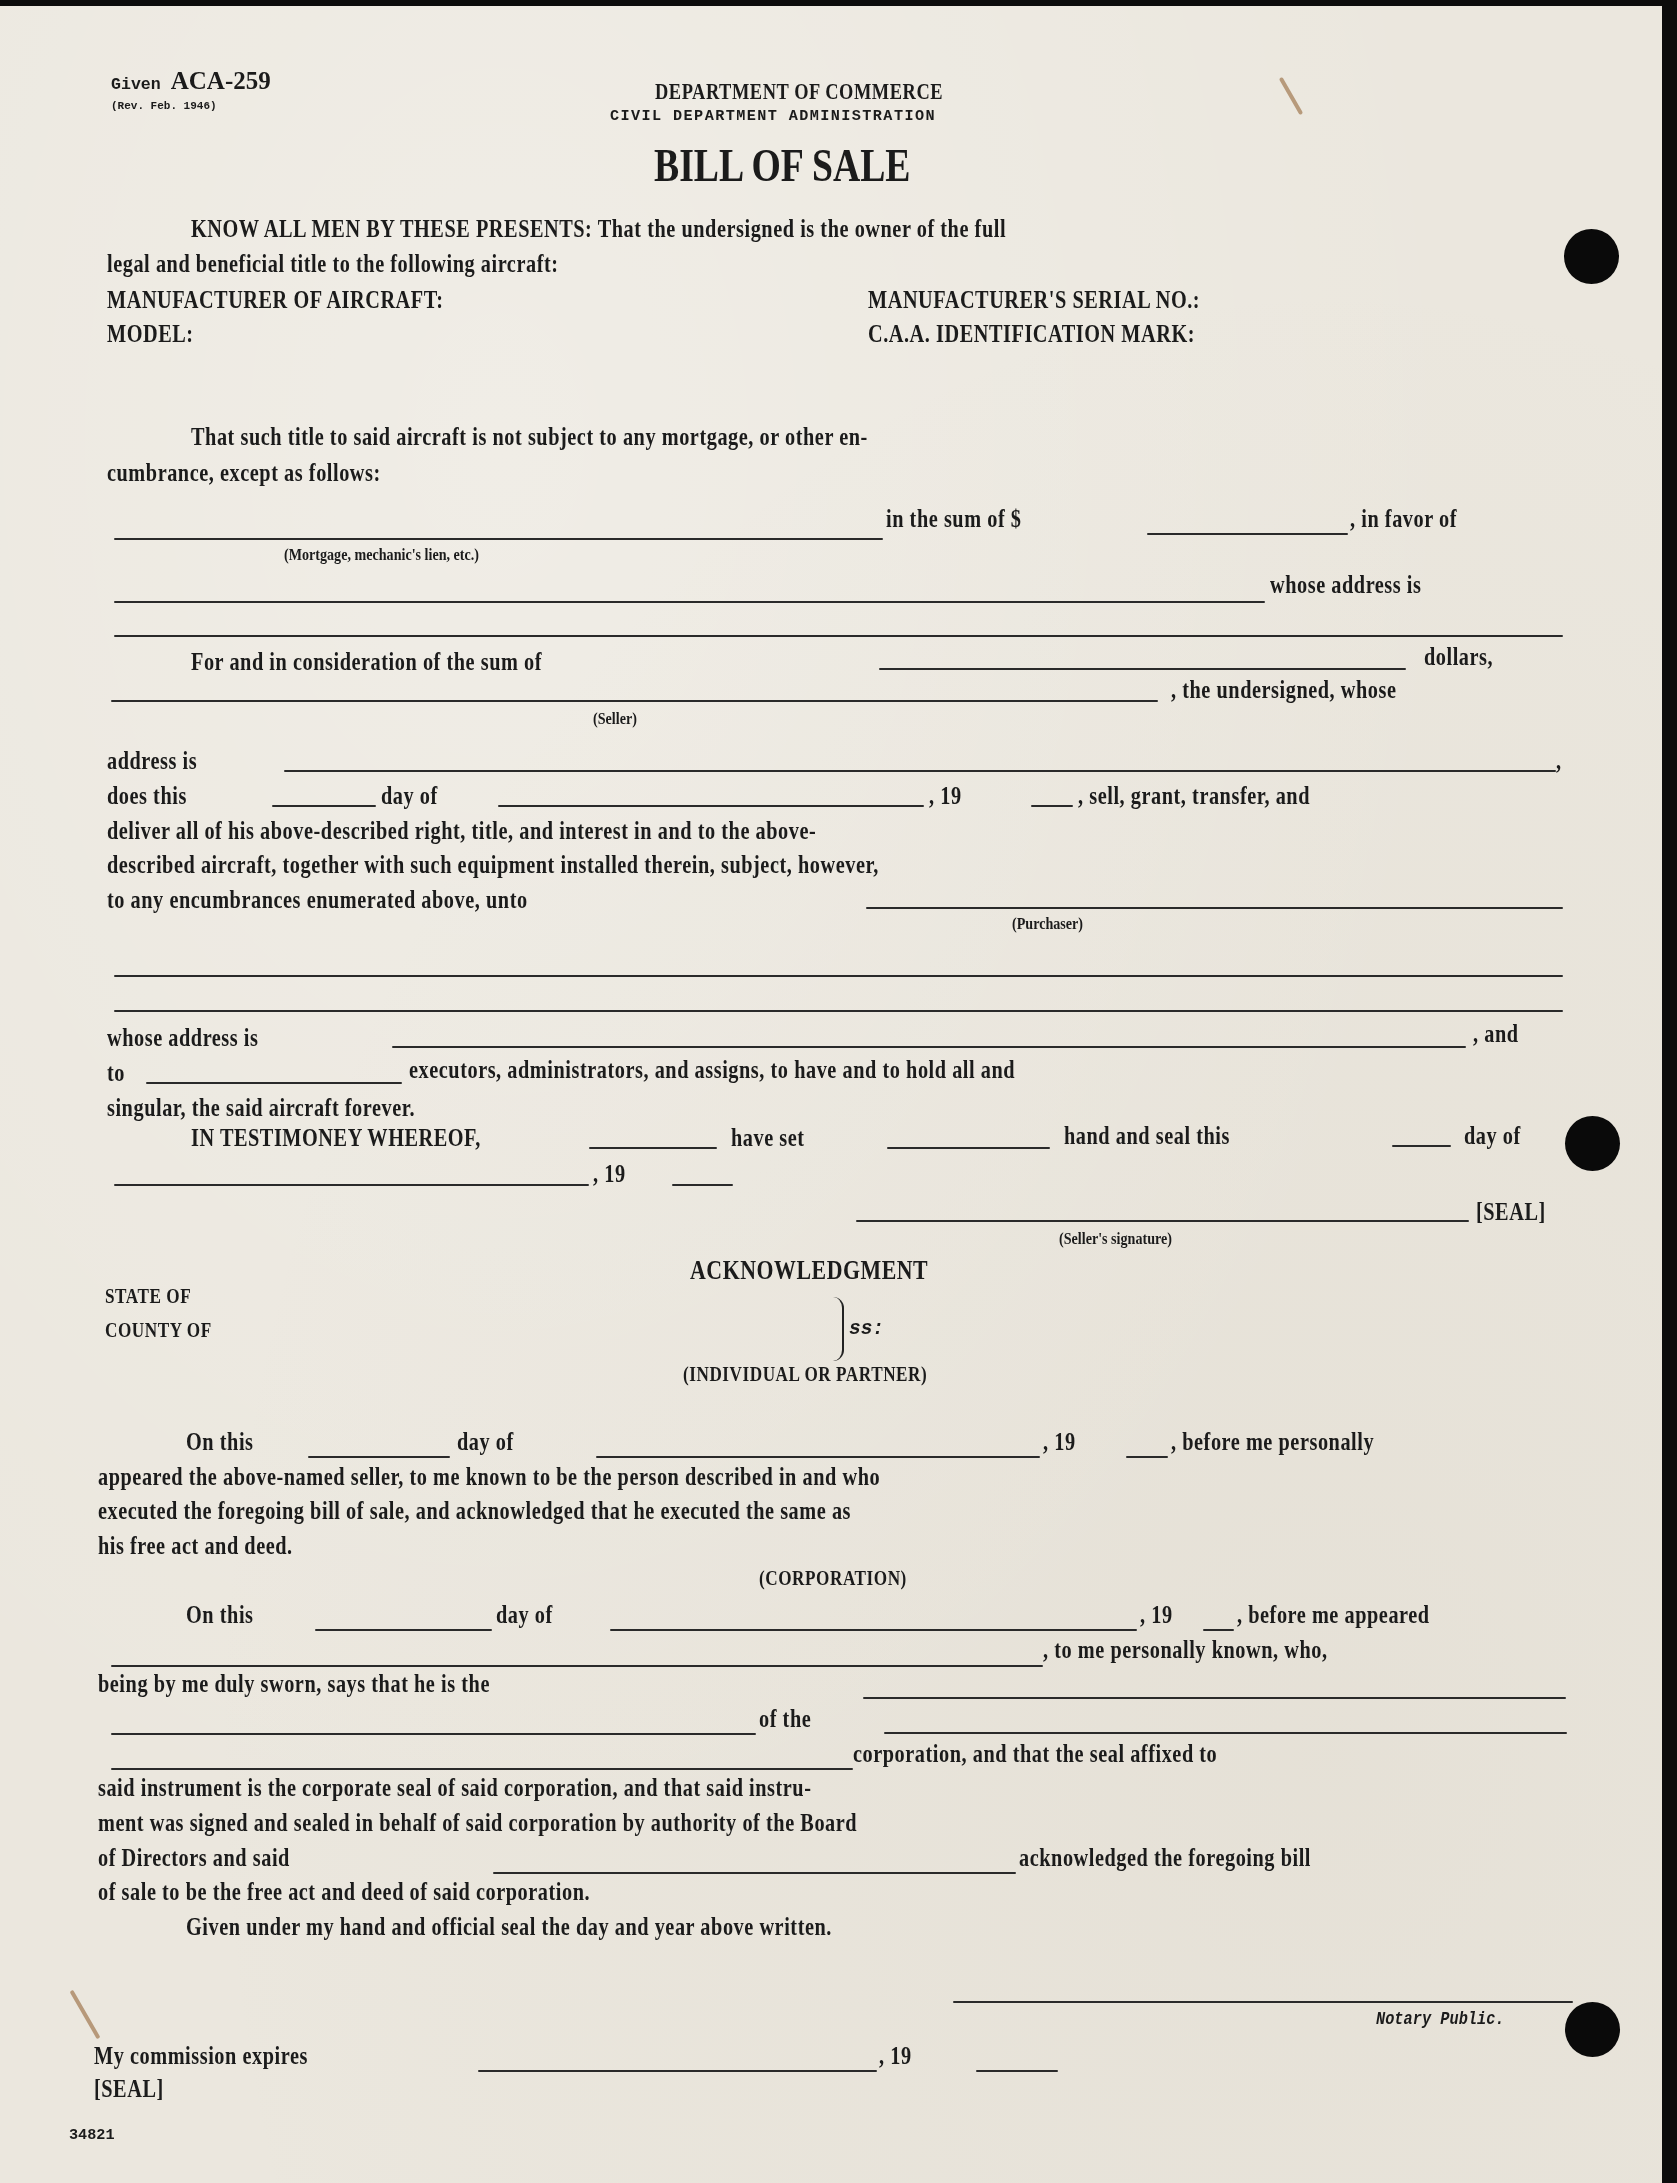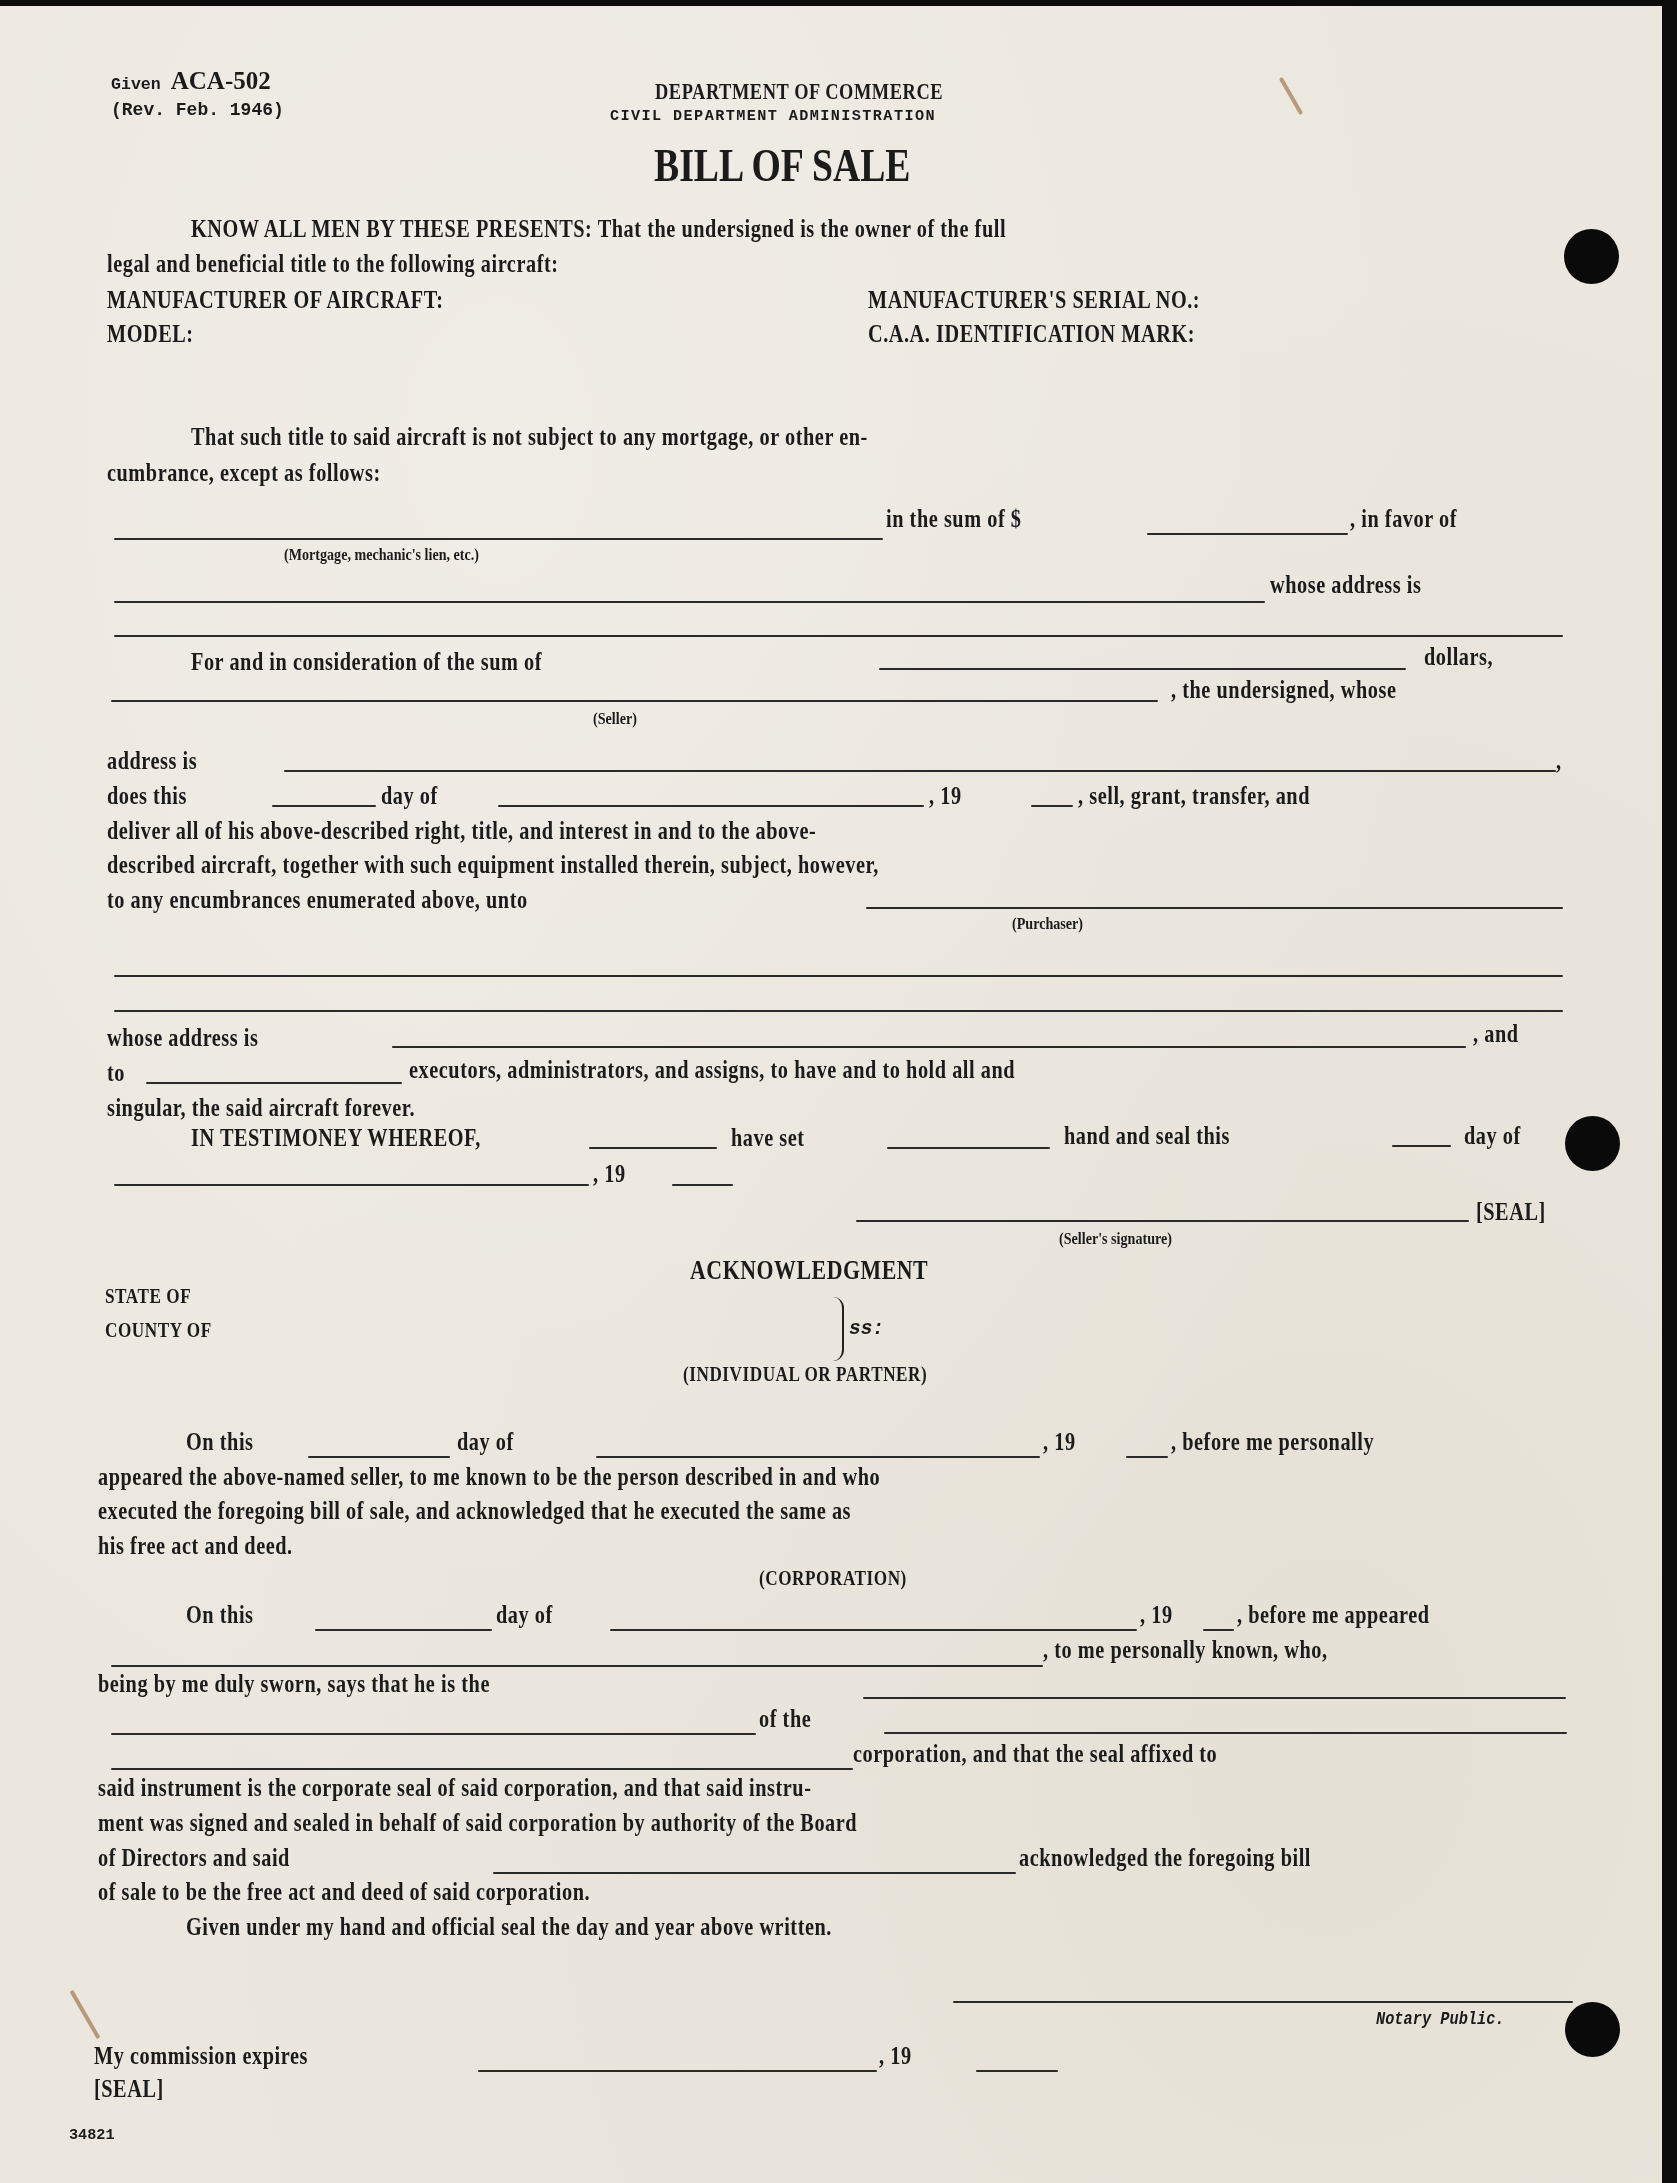--- a/index.html
+++ b/index.html
@@ -40,23 +40,23 @@
 </head>
 <body>
 
 <div class="paper">
 
   <div class="stain" style="left:1289px;top:69px;"></div>
   <div class="stain" style="left:83px;top:1981px;height:55px;"></div>
 
   <div class="t mono" style="left:111px;top:61px;font-size:16.6px;">
     <span>Given</span>
-    <span style="font-family:'Liberation Serif',serif;font-size:25px;">ACA-502</span>
+    <span style="font-family:'Liberation Serif',serif;font-size:25px;">ACA-259</span>
   </div>
-  <div class="t mono" style="left:111px;top:94px;font-size:18px;">(Rev. Feb. 1946)</div>
+  <div class="t mono" style="left:111px;top:94px;font-size:11px;">(Rev. Feb. 1946)</div>
 
   <div class="t cond" style="left:655px;top:72px;font-size:23.6px;">DEPARTMENT OF COMMERCE</div>
   <div class="t mono" style="left:610px;top:101px;font-size:15.2px;letter-spacing:1.4px;">CIVIL DEPARTMENT ADMINISTRATION</div>
   <div class="t" style="left:654px;top:133px;font-size:46px;transform:scaleX(0.82);">BILL OF SALE</div>
 
   <div class="t cond" style="left:191px;top:208px;">KNOW ALL MEN BY THESE PRESENTS:  That the undersigned is the owner of the full</div>
   <div class="t cond" style="left:107px;top:243px;">legal and beneficial title to the following aircraft:</div>
 
   <div class="t cond" style="left:107px;top:279px;">MANUFACTURER OF AIRCRAFT:</div>
   <div class="t cond" style="left:868px;top:279px;">MANUFACTURER'S SERIAL NO.:</div>

